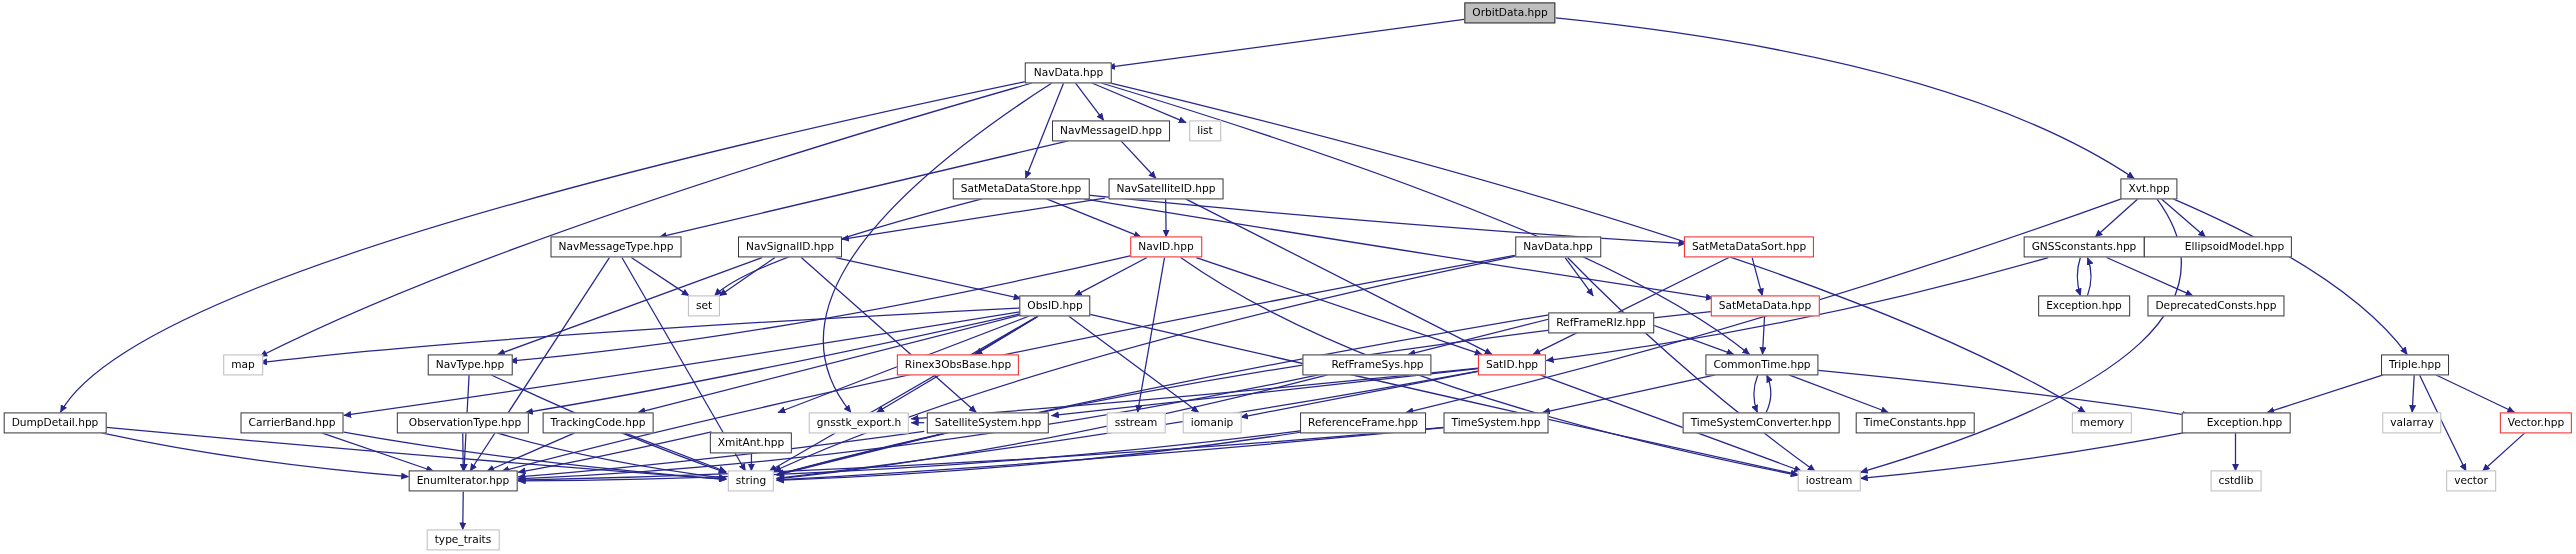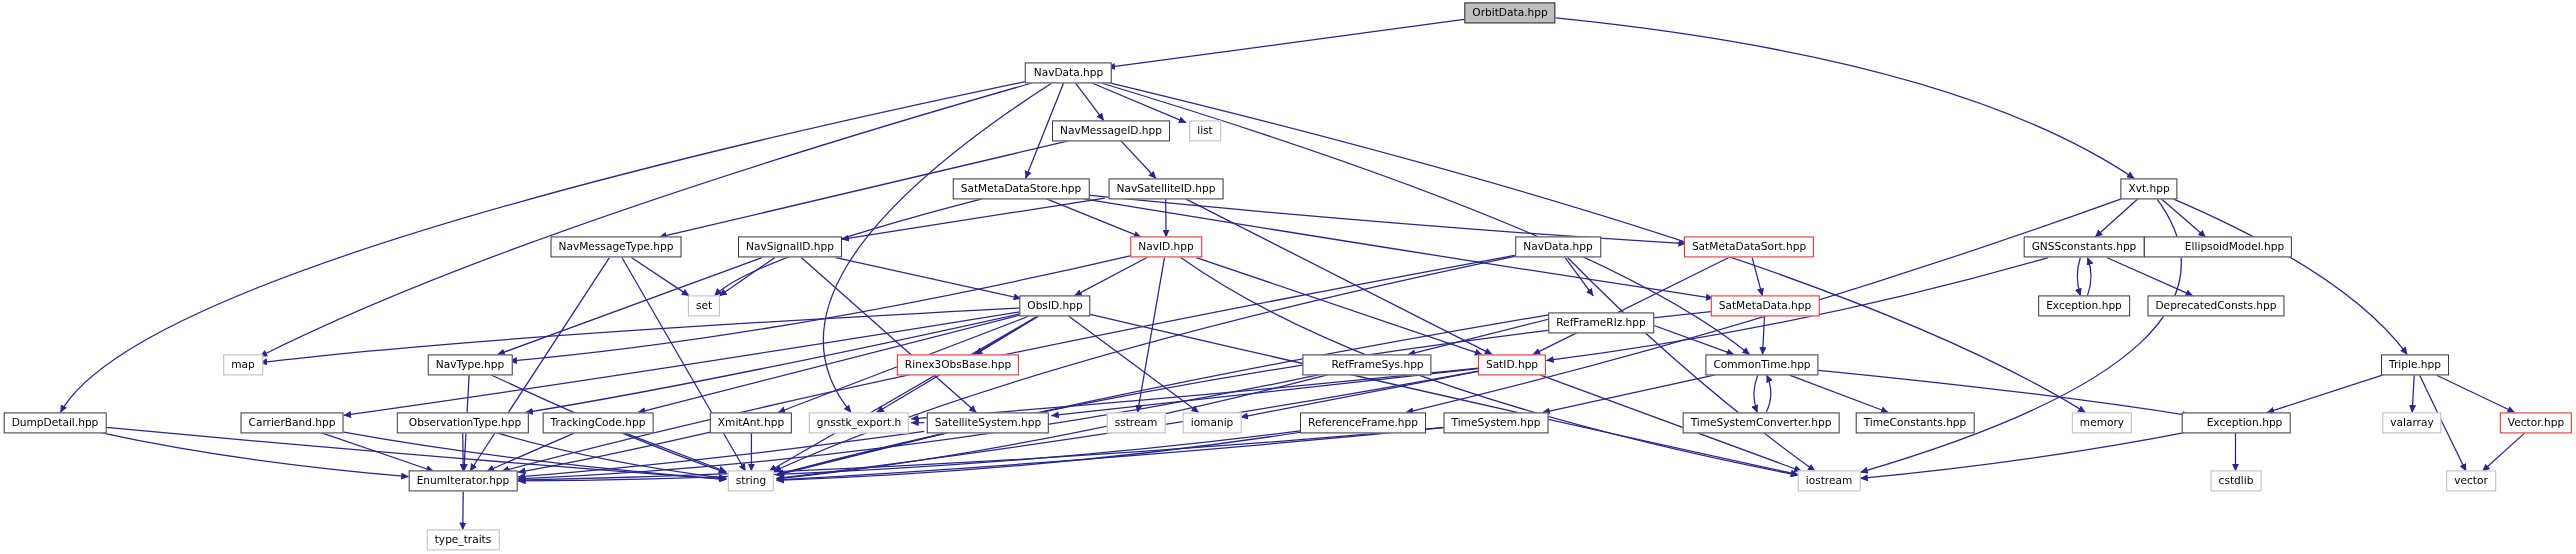--- a/index.html
+++ b/index.html
@@ -172,21 +172,21 @@
       <div class="node " style="left: 470px; top: 365px;">NavType.hpp</div>
       <div class="node truncated" style="left: 958px; top: 365px;">Rinex3ObsBase.hpp</div>
       <div class="node " style="left: 1367px; top: 365px; padding-left: 28px;">RefFrameSys.hpp</div>
       <div class="node truncated" style="left: 1512px; top: 365px;">SatID.hpp</div>
       <div class="node " style="left: 1762px; top: 365px;">CommonTime.hpp</div>
       <div class="node " style="left: 2415px; top: 365px;">Triple.hpp</div>
       <div class="node " style="left: 55px; top: 423px;">DumpDetail.hpp</div>
       <div class="node " style="left: 292px; top: 423px;">CarrierBand.hpp</div>
       <div class="node " style="left: 463px; top: 423px; padding-left: 11px;">ObservationType.hpp</div>
       <div class="node " style="left: 598px; top: 423px;">TrackingCode.hpp</div>
-      <div class="node " style="left: 751px; top: 423px;">XmitAnt.hpp</div>
+      <div class="node " style="left: 751px; top: 443px;">XmitAnt.hpp</div>
       <div class="node system" style="left: 859px; top: 423px;">gnsstk_export.h</div>
       <div class="node " style="left: 988px; top: 423px;">SatelliteSystem.hpp</div>
       <div class="node system" style="left: 1136px; top: 423px;">sstream</div>
       <div class="node system" style="left: 1212px; top: 423px;">iomanip</div>
       <div class="node " style="left: 1363px; top: 423px;">ReferenceFrame.hpp</div>
       <div class="node " style="left: 1496px; top: 423px;">TimeSystem.hpp</div>
       <div class="node " style="left: 1761px; top: 423px;">TimeSystemConverter.hpp</div>
       <div class="node " style="left: 1915px; top: 423px;">TimeConstants.hpp</div>
       <div class="node system" style="left: 2102px; top: 423px;">memory</div>
       <div class="node " style="left: 2236px; top: 423px; padding-left: 24px;">Exception.hpp</div>

